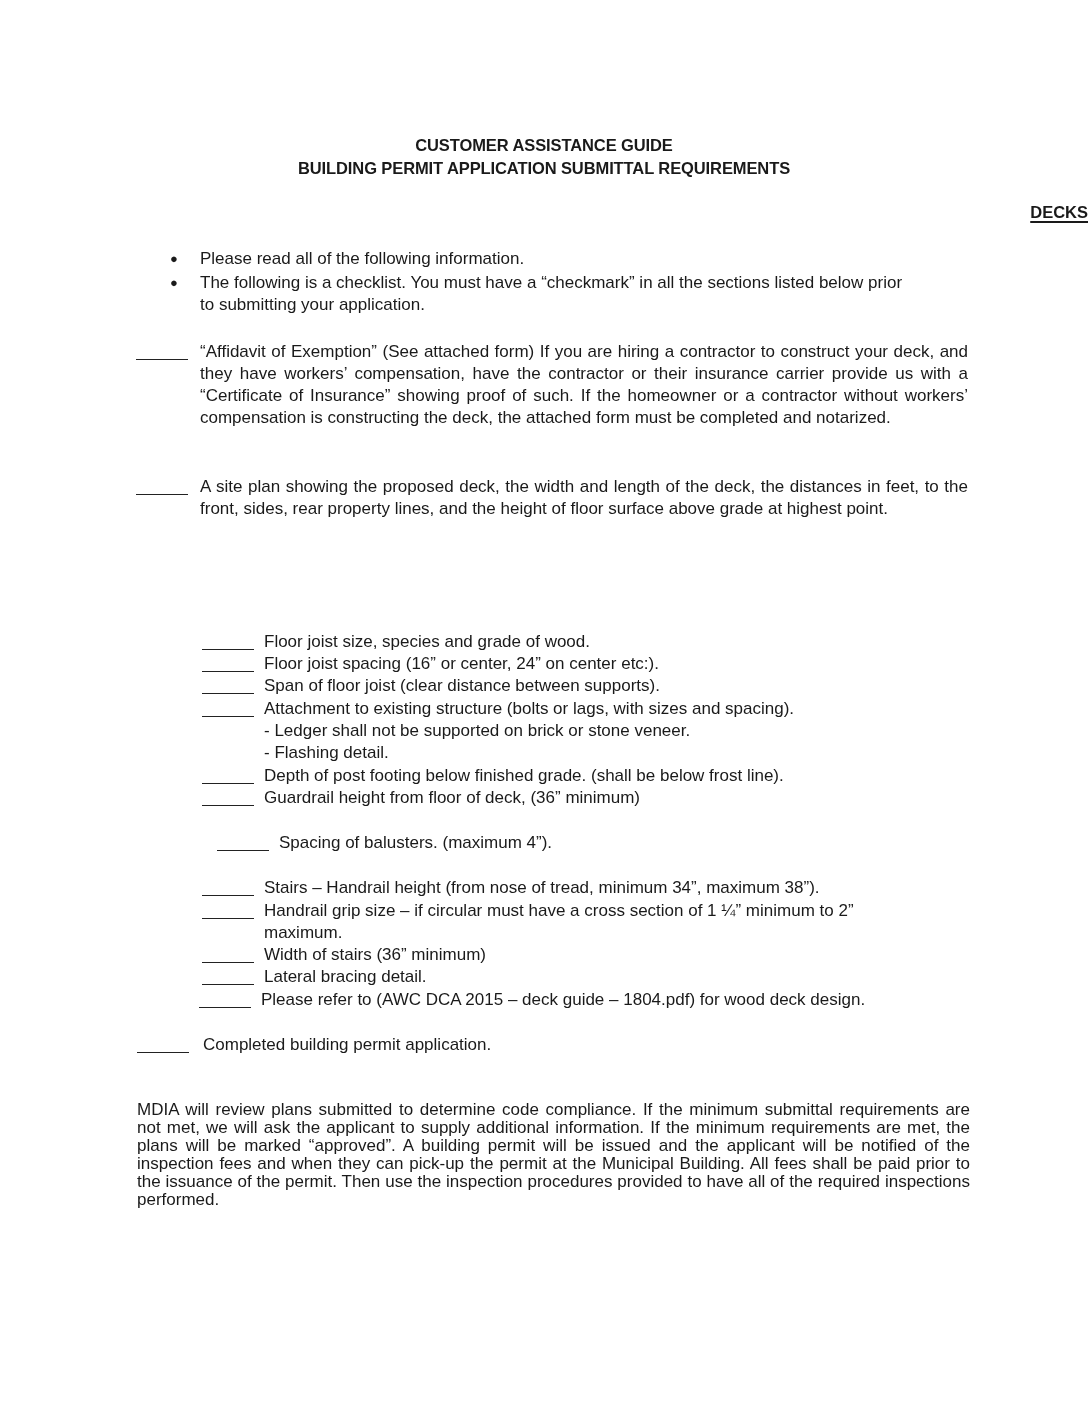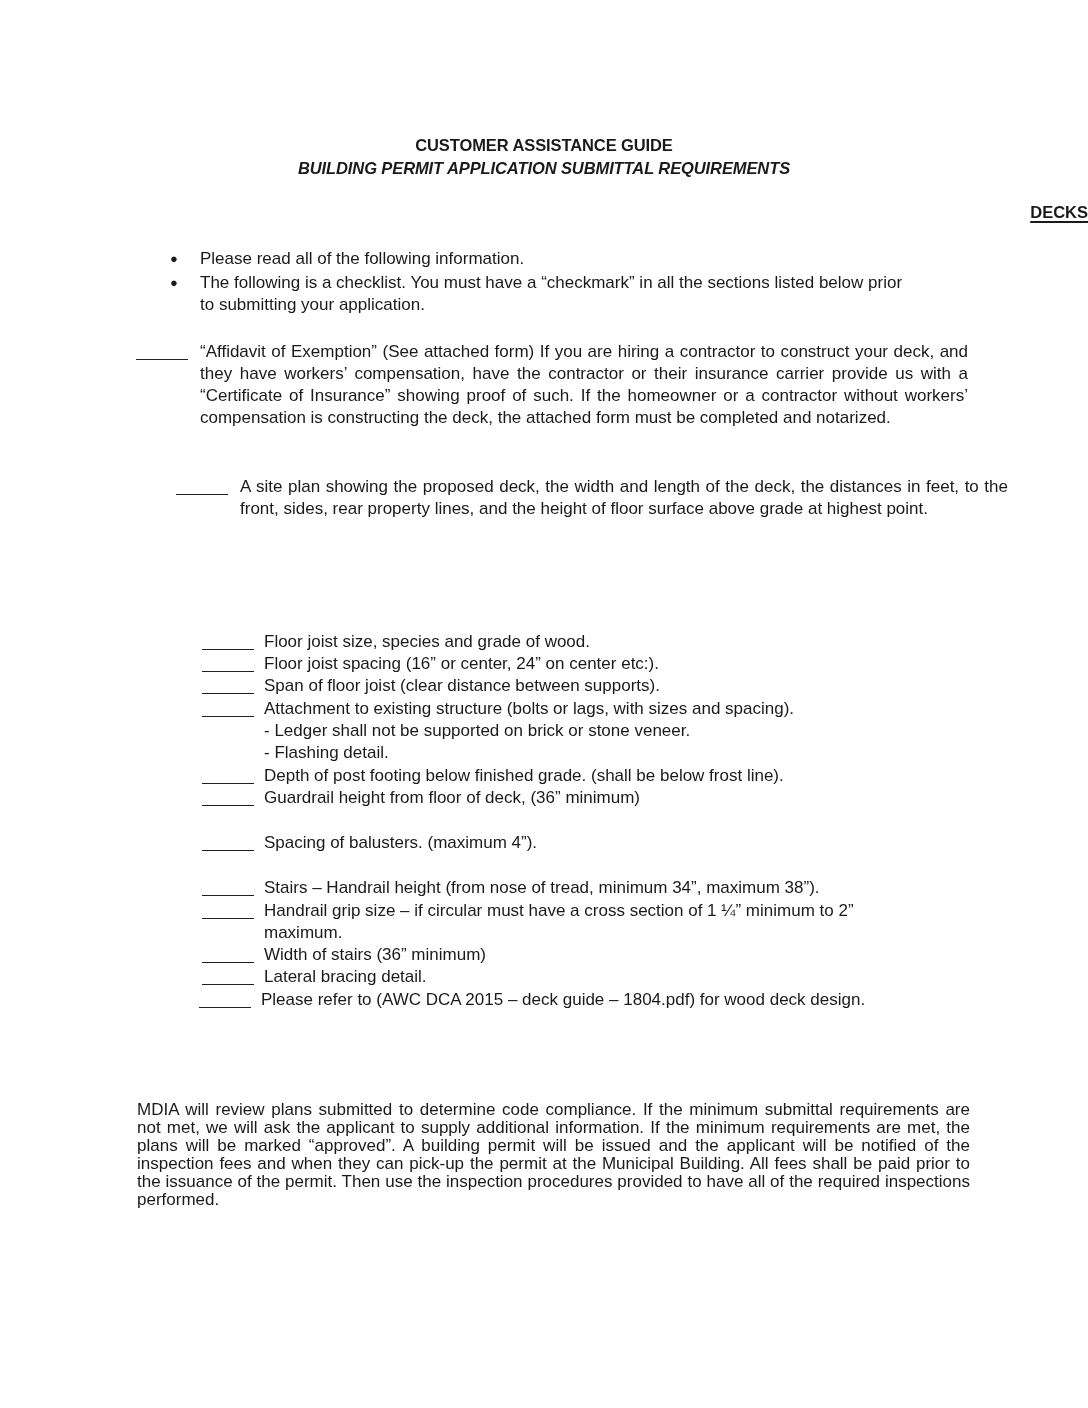--- a/index.html
+++ b/index.html
@@ -6,21 +6,21 @@
     body {
       width: 1088px; height: 1408px; position: relative; overflow: hidden;
       font-family: "Liberation Sans", sans-serif; color: #1a1a1a;
     }
     .page { position: absolute; left: 0; top: 0; width: 1088px; height: 1408px; }
     .title {
       position: absolute; left: 0; width: 1088px; text-align: center;
       font-weight: bold; font-size: 16.5px; letter-spacing: -0.1px;
     }
     .t1 { top: 136px; }
-    .t2 { top: 159px; font-style: italic; }
+    .t2 { top: 159px; }
     .decks {
       position: absolute; top: 203px; left: 0; width: 1088px; text-align: right;
       font-weight: bold; font-size: 16.5px;
     }
     .decks span { text-decoration: underline; text-decoration-thickness: 2px; text-underline-offset: 3px; }
     .txt { font-size: 17px; line-height: 22px; }
     .bullet {
       position: absolute; left: 200px; width: 720px;
     }
     .bullet .dot {
@@ -28,21 +28,21 @@
     }
     .b1 { top: 248px; }
     .b2 { top: 272px; }
     .blank {
       display: inline-block; border-bottom: 1.6px solid #222; height: 1px;
       position: absolute;
     }
     .main-item { position: absolute; left: 200px; width: 768px; text-align: justify; }
     .main-item .blank { left: -64px; width: 52px; top: 17px; }
     .m1 { top: 341px; }
-    .m2 { top: 476px; margin-left: 40px; }
+    .m2 { top: 476px; }
     .m3 { top: 565px; }
     .m4 { top: 1034px; }
     .sub { position: absolute; left: 264px; width: 700px; }
     .sub .blank { left: -62px; width: 52px; top: 17px; }
     .u { text-decoration: underline; text-underline-offset: 2px; }
     .closing {
       position: absolute; left: 137px; top: 1101px; width: 833px;
       text-align: justify; font-size: 17px; line-height: 18px;
     }
   </style>
@@ -98,21 +98,21 @@
     <span>- Flashing detail.</span>
   </div>
   <div class="sub txt" style="top:765px;">
     <span class="blank"></span>
     <span>Depth of post footing below finished grade. (shall be below frost line).</span>
   </div>
   <div class="sub txt" style="top:787px;">
     <span class="blank"></span>
     <span>Guardrail height from floor of deck, (36” minimum)</span>
   </div>
-  <div class="sub txt" style="top:832px;">
+  <div class="sub txt" style="top:832px;margin-left:15px;">
     <span class="blank"></span>
     <span>Spacing of balusters. (maximum 4”).</span>
   </div>
   <div class="sub txt" style="top:877px;">
     <span class="blank"></span>
     <span>Stairs – Handrail height (from nose of tread, minimum 34”, maximum 38”).</span>
   </div>
   <div class="sub txt" style="top:900px;">
     <span class="blank"></span>
     <span>Handrail grip size – if circular must have a cross section of 1 ¼” minimum to 2”</span>
@@ -126,16 +126,20 @@
   </div>
   <div class="sub txt" style="top:966px;">
     <span class="blank"></span>
     <span>Lateral bracing detail.</span>
   </div>
   <div class="sub txt" style="top:989px; left:261px;">
     <span class="blank"></span>
     <span>Please refer to (AWC DCA 2015 – deck guide – 1804.pdf) for wood deck design.</span>
   </div>
 
+  <div class="main-item txt m4" style="left:203px;">
+    <span class="blank" style="left:-66px;"></span>
+    <span>Completed building permit application.</span>
+  </div>
 
   <div class="closing">MDIA will review plans submitted to determine code compliance.  If the minimum submittal requirements are not met, we will ask the applicant to supply additional information.  If the minimum requirements are met, the plans will be marked “approved”.  A building permit will be issued and the applicant will be notified of the inspection fees and when they can pick-up the permit at the Municipal Building.  All fees shall be paid prior to the issuance of the permit.  Then use the inspection procedures provided to have all of the required inspections performed.</div>
 
 </div>
 
 </body></html>

